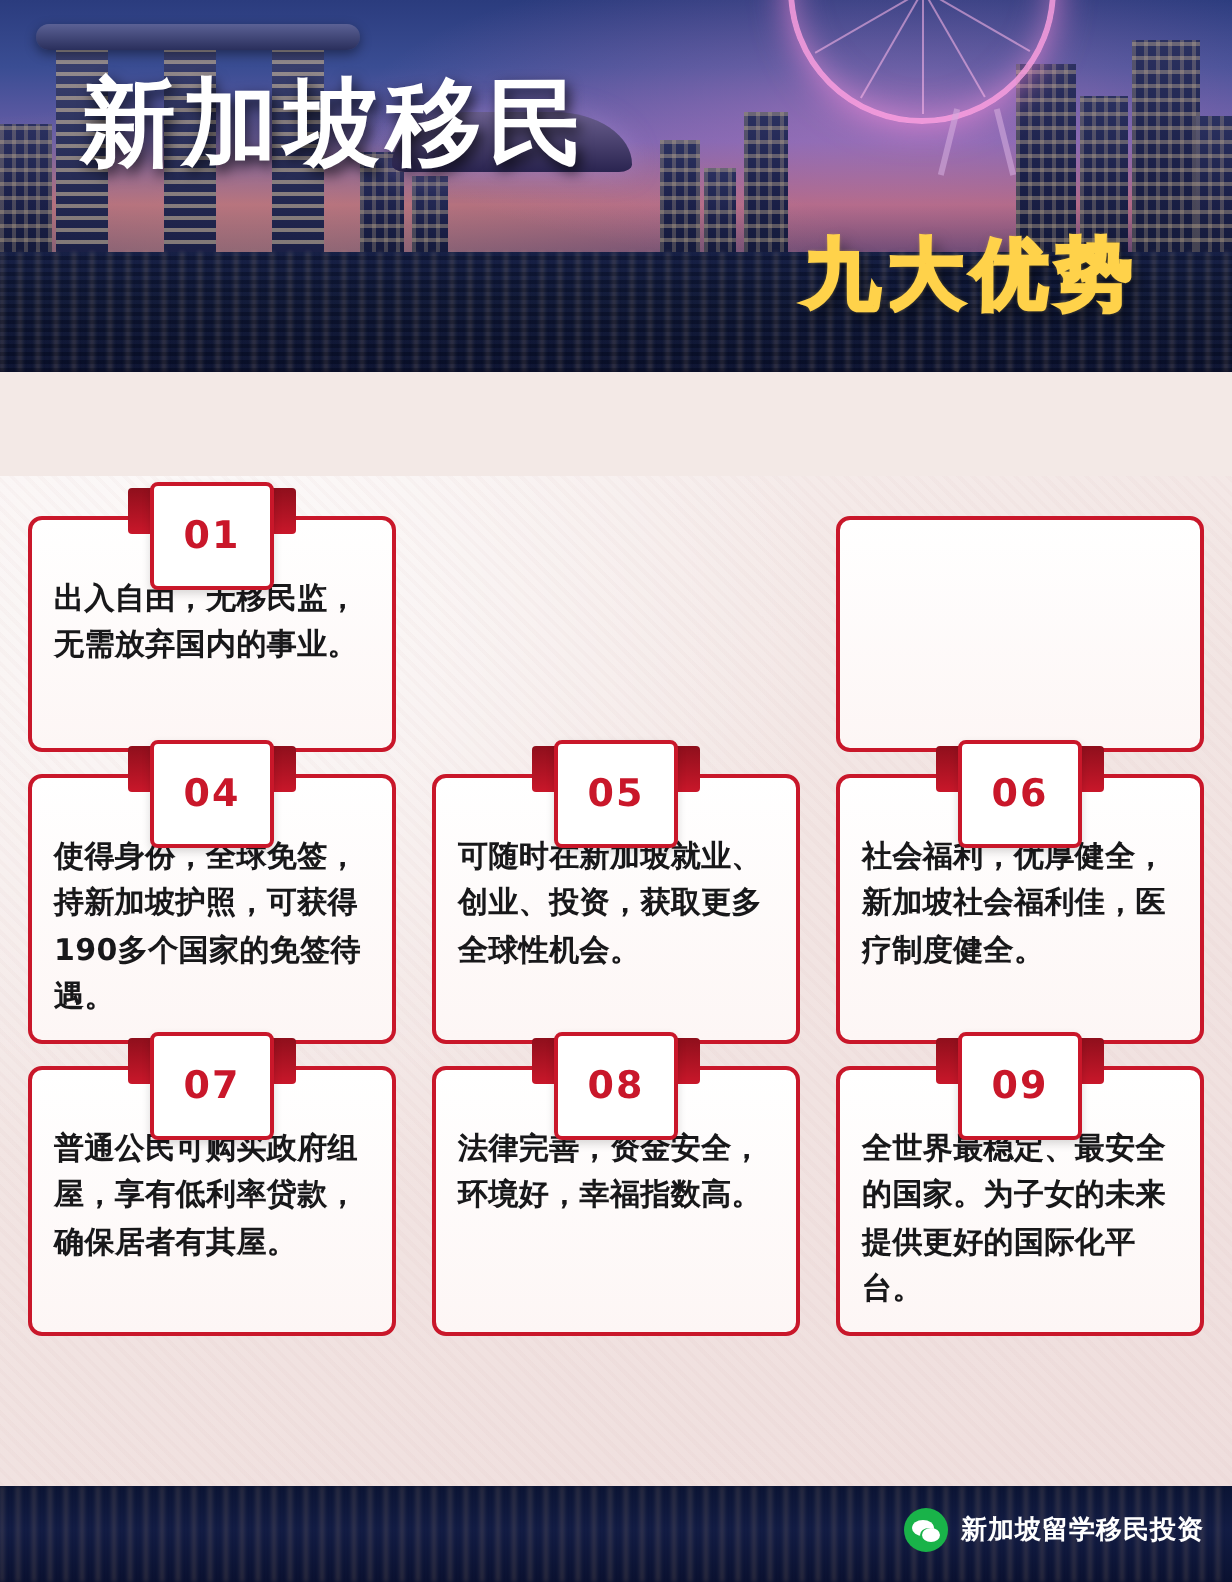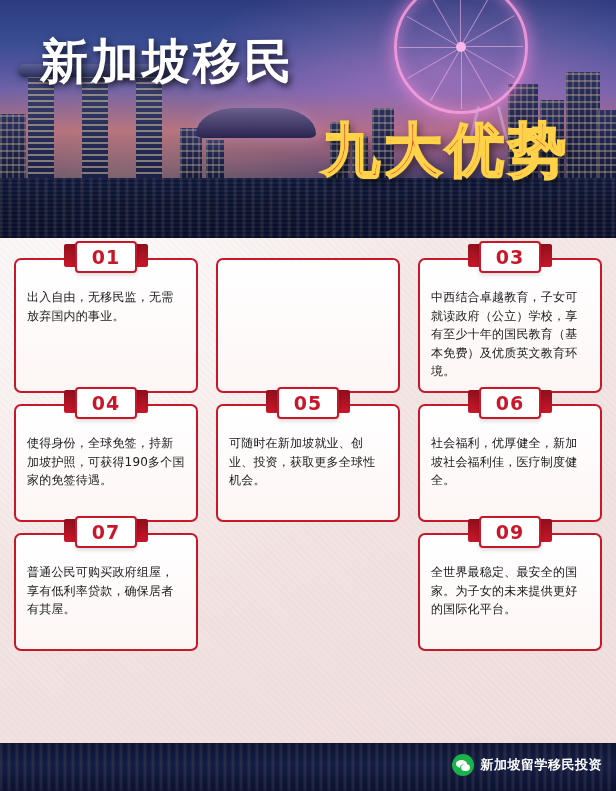--- a/index.html
+++ b/index.html
@@ -6,21 +6,21 @@
   body{
     width:616px;height:791px;
     font-family:"DejaVu Sans","Liberation Sans",sans-serif;
     background:#f3e9e6;
     overflow:hidden;
   }
   .poster{position:relative;width:616px;height:791px;overflow:hidden;}
 
   
   .hero{
-    position:relative;width:616px;height:238px;overflow:hidden;
+    position:relative;width:616px;height:186px;overflow:hidden;
     background:
       radial-gradient(ellipse at 72% 30%, rgba(255,150,220,.35) 0%, rgba(255,150,220,0) 42%),
       radial-gradient(ellipse at 20% 75%, rgba(255,190,120,.30) 0%, rgba(255,190,120,0) 45%),
       linear-gradient(180deg,#2b3c7e 0%,#3a4d93 18%,#6a5ea8 38%,#a9657f 55%,#6b4a74 68%,#22305e 82%,#131f44 100%);
   }
   .skyline{position:absolute;left:0;bottom:58px;width:616px;height:150px;}
   .bld{position:absolute;bottom:0;background:linear-gradient(180deg,#2b3160 0%,#1b2048 60%,#141a3a 100%);}
   .bld::after{
     content:"";position:absolute;inset:0;
     background-image:
@@ -52,21 +52,21 @@
     background-image:repeating-linear-gradient(0deg,rgba(0,0,0,.18) 0 2px,rgba(255,255,255,.02) 2px 4px);}
 
   .title-main{
     position:absolute;left:40px;top:30px;
     font-size:48px;font-weight:bold;color:#ffffff;letter-spacing:3px;
     text-shadow:2px 3px 7px rgba(0,0,0,.75);
     font-family:"DejaVu Sans","Liberation Sans",sans-serif;
   }
   .title-sub{
     position:absolute;right:46px;top:112px;
-    font-size:58px;font-weight:bold;letter-spacing:4px;
+    font-size:38px;font-weight:bold;letter-spacing:4px;
     color:#e02222;
     -webkit-text-stroke:2px #ffd24a;
     text-shadow:0 0 2px #ffd24a, 3px 4px 8px rgba(0,0,0,.6);
   }
 
   
   .content{
     position:absolute;left:0;top:238px;width:616px;height:505px;
     background:
       radial-gradient(circle at 18% 12%, rgba(255,255,255,.75) 0%, rgba(255,255,255,0) 45%),
@@ -80,34 +80,34 @@
   .grid{position:relative;padding:20px 14px 0 14px;}
   .row{display:flex;justify-content:space-between;margin-bottom:11px;}
   .card{
     position:relative;width:184px;min-height:118px;box-sizing:border-box;
     border:2px solid #c9172a;border-radius:7px;
     background:linear-gradient(180deg,#ffffff 0%,#fdf6f5 100%);
     padding:28px 11px 10px 11px;
   }
   .tag{
     position:absolute;top:-19px;left:50%;transform:translateX(-50%);
-    width:62px;height:32px;
+    width:62px;height:54px;
   }
   .tag .flapL{position:absolute;left:-11px;top:3px;width:16px;height:23px;
     background:linear-gradient(180deg,#8f0f1c,#c9172a);border-radius:2px 0 0 2px;}
   .tag .flapR{position:absolute;right:-11px;top:3px;width:16px;height:23px;
     background:linear-gradient(180deg,#8f0f1c,#c9172a);border-radius:0 2px 2px 0;}
   .tag .plate{
     position:absolute;inset:0;border:2px solid #c9172a;border-radius:4px;
     background:#fff;display:flex;align-items:center;justify-content:center;
     font-size:19px;font-weight:bold;color:#c9172a;letter-spacing:1px;
     box-shadow:0 2px 4px rgba(0,0,0,.15);
   }
   .card p{
-    margin:0;font-size:12px;line-height:1.55;color:#18181a;font-weight:normal;
+    margin:0;font-size:15px;line-height:1.55;color:#18181a;font-weight:bold;
     letter-spacing:.2px;
   }
   .card.tall{min-height:128px;}
 
   
   .footer{
     position:absolute;left:0;top:743px;width:616px;height:48px;overflow:hidden;
     background:linear-gradient(180deg,#0b1434 0%,#121c44 45%,#0a1130 100%);
   }
   .footer::before{content:"";position:absolute;inset:0;
@@ -176,28 +176,20 @@
         <div class="card">
           <div class="tag">
             <div class="flapL"></div>
               <div class="flapR"></div>
             <div class="plate">01</div>
           </div>
           <p>出入自由，无移民监，无需放弃国内的事业。</p>
         </div>
         <div class="card">
         </div>
-        <div class="card tall">
-          <div class="tag">
-            <div class="flapL"></div>
-              <div class="flapR"></div>
-            <div class="plate">03</div>
-          </div>
-          <p>中西结合卓越教育，子女可就读政府（公立）学校，享有至少十年的国民教育（基本免费）及优质英文教育环境。</p>
-        </div>
       </div>
 
       <div class="row">
         <div class="card">
           <div class="tag">
             <div class="flapL"></div>
               <div class="flapR"></div>
             <div class="plate">04</div>
           </div>
           <p>使得身份，全球免签，持新加坡护照，可获得190多个国家的免签待遇。</p>
@@ -221,20 +213,28 @@
       </div>
 
       <div class="row">
         <div class="card">
           <div class="tag">
             <div class="flapL"></div>
               <div class="flapR"></div>
             <div class="plate">07</div>
           </div>
           <p>普通公民可购买政府组屋，享有低利率贷款，确保居者有其屋。</p>
+        </div>
+        <div class="card">
+          <div class="tag">
+            <div class="flapL"></div>
+              <div class="flapR"></div>
+            <div class="plate">08</div>
+          </div>
+          <p>法律完善，资金安全，环境好，幸福指数高。</p>
         </div>
         <div class="card">
           <div class="tag">
             <div class="flapL"></div>
               <div class="flapR"></div>
             <div class="plate">09</div>
           </div>
           <p>全世界最稳定、最安全的国家。为子女的未来提供更好的国际化平台。</p>
         </div>
       </div>

